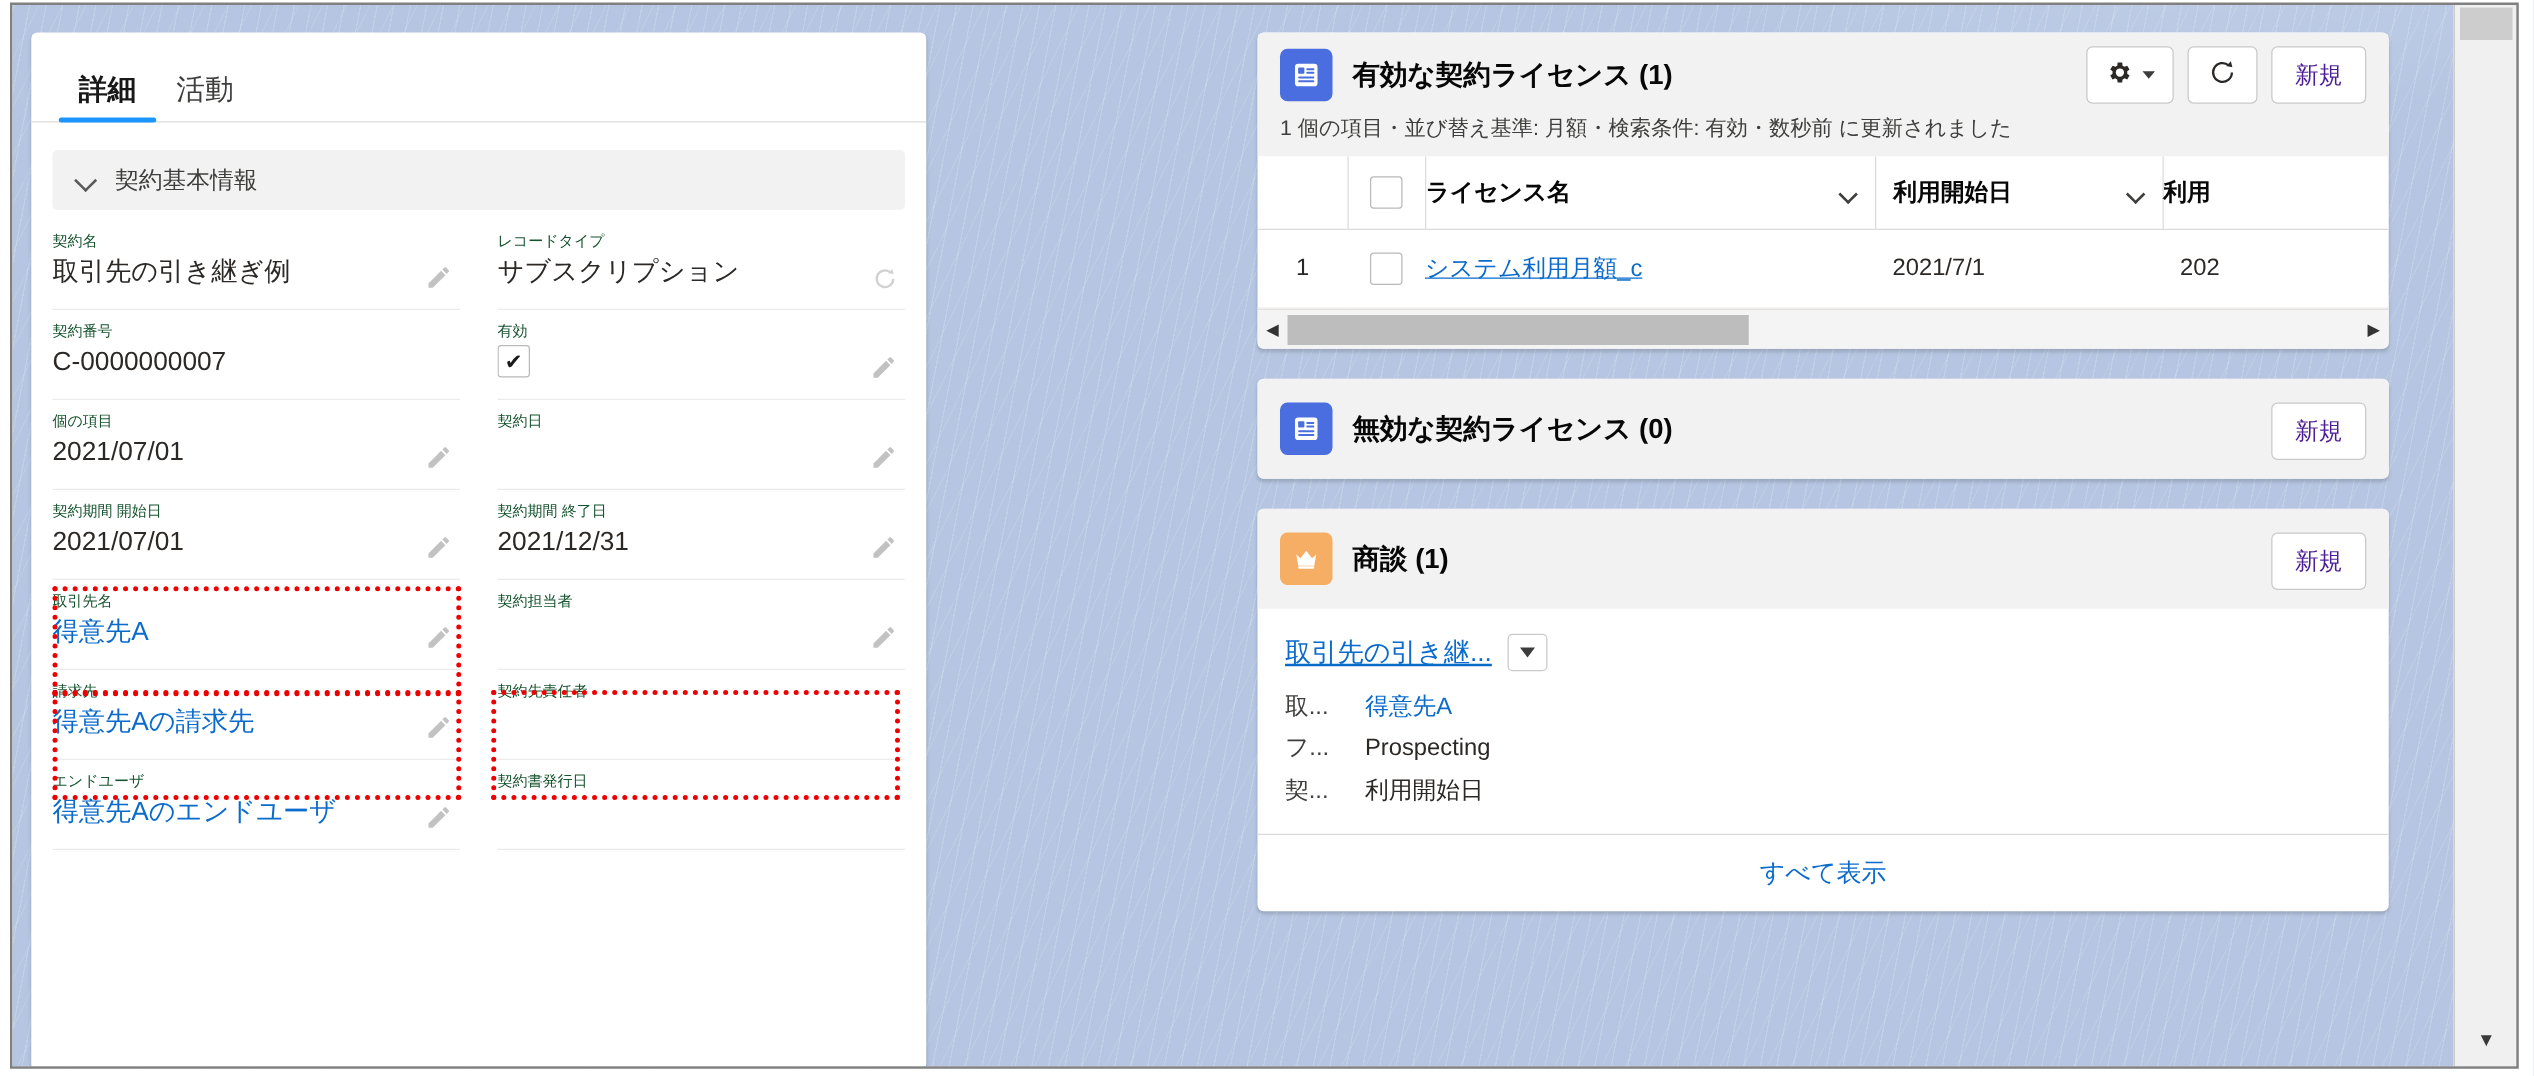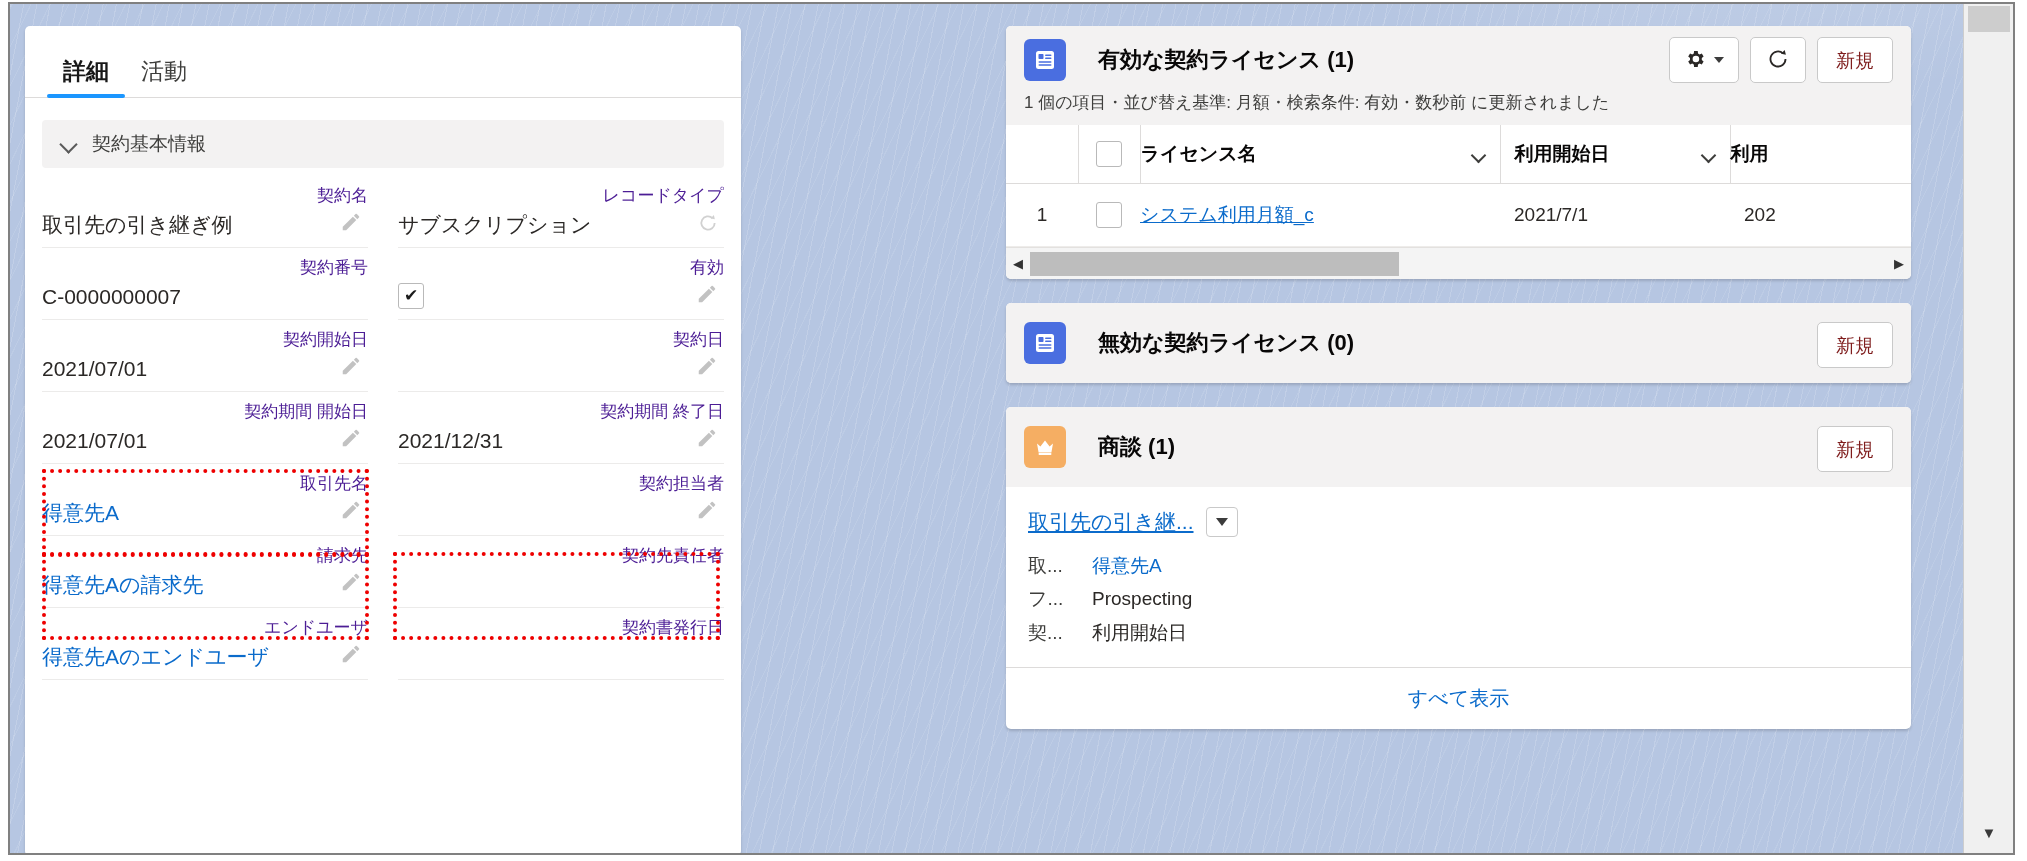--- a/index.html
+++ b/index.html
@@ -137,26 +137,25 @@
     grid-template-columns: 1fr 1fr;
     column-gap: 30px;
   }
   .field {
     position: relative;
     padding: 9px 0 8px 0;
     border-bottom: 1px solid #ecebea;
     min-height: 72px;
   }
   .field .flabel {
-    font-size: 17px;
-    color: #4c1d95;
+    font-size: 12px;
+    color: #14532d;
     line-height: 1.35;
     margin-bottom: 3px;
     white-space: nowrap;
-    text-align: right;
   }
   .field .fvalue {
     font-size: 21px;
     color: #2b2826;
     line-height: 1.3;
     min-height: 27px;
     white-space: nowrap;
     overflow: hidden;
   }
   .field .fvalue.link {
@@ -209,21 +208,21 @@
   }
   .card-head {
     background: #f3f2f2;
     padding: 13px 18px 11px 18px;
     position: relative;
   }
   .card-head.plain { padding-bottom: 14px; }
   .card-title-row {
     display: flex;
     align-items: center;
-    gap: 32px;
+    gap: 16px;
   }
   .card-icon {
     width: 42px; height: 42px;
     border-radius: 6px;
     display: flex; align-items: center; justify-content: center;
     flex: 0 0 auto;
   }
   .card-icon.blue { background: #4a6ee0; }
   .card-icon.orange { background: #f5ae63; }
   .card-icon svg { display: block; }
@@ -242,21 +241,21 @@
   .btn {
     height: 46px;
     min-width: 60px;
     padding: 0 18px;
     background: #ffffff;
     border: 1px solid #c9c9c9;
     border-radius: 5px;
     display: flex; align-items: center; justify-content: center;
     gap: 8px;
     font-size: 19px;
-    color: #7f1d1d;
+    color: #4c1d95;
     cursor: pointer;
     line-height: 1;
   }
   .btn.icon-only { padding: 0 14px; min-width: 56px; }
   .btn .caret {
     width: 0; height: 0;
     border-left: 5px solid transparent;
     border-right: 5px solid transparent;
     border-top: 6px solid #3c3c3c;
   }
@@ -452,21 +451,21 @@
             <span class="checkbox-val">✔</span>
           </div>
           <span class="pencil">
             <svg width="22" height="22" viewBox="0 0 24 24">
                 <path fill="#7a7a7a" d="M3 17.25V21h3.75L17.81 9.94l-3.75-3.75L3 17.25zM20.71 7.04a1 1 0 0 0 0-1.41l-2.34-2.34a1 1 0 0 0-1.41 0l-1.83 1.83 3.75 3.75 1.83-1.83z"></path>
               </svg>
           </span>
         </div>
 
         <div class="field">
-          <div class="flabel">契約開始日</div>
+          <div class="flabel">個の項目</div>
           <div class="fvalue">2021/07/01</div>
           <span class="pencil">
             <svg width="22" height="22" viewBox="0 0 24 24">
                 <path fill="#7a7a7a" d="M3 17.25V21h3.75L17.81 9.94l-3.75-3.75L3 17.25zM20.71 7.04a1 1 0 0 0 0-1.41l-2.34-2.34a1 1 0 0 0-1.41 0l-1.83 1.83 3.75 3.75 1.83-1.83z"></path>
               </svg>
           </span>
         </div>
         <div class="field">
           <div class="flabel">契約日</div>
           <div class="fvalue"></div>

